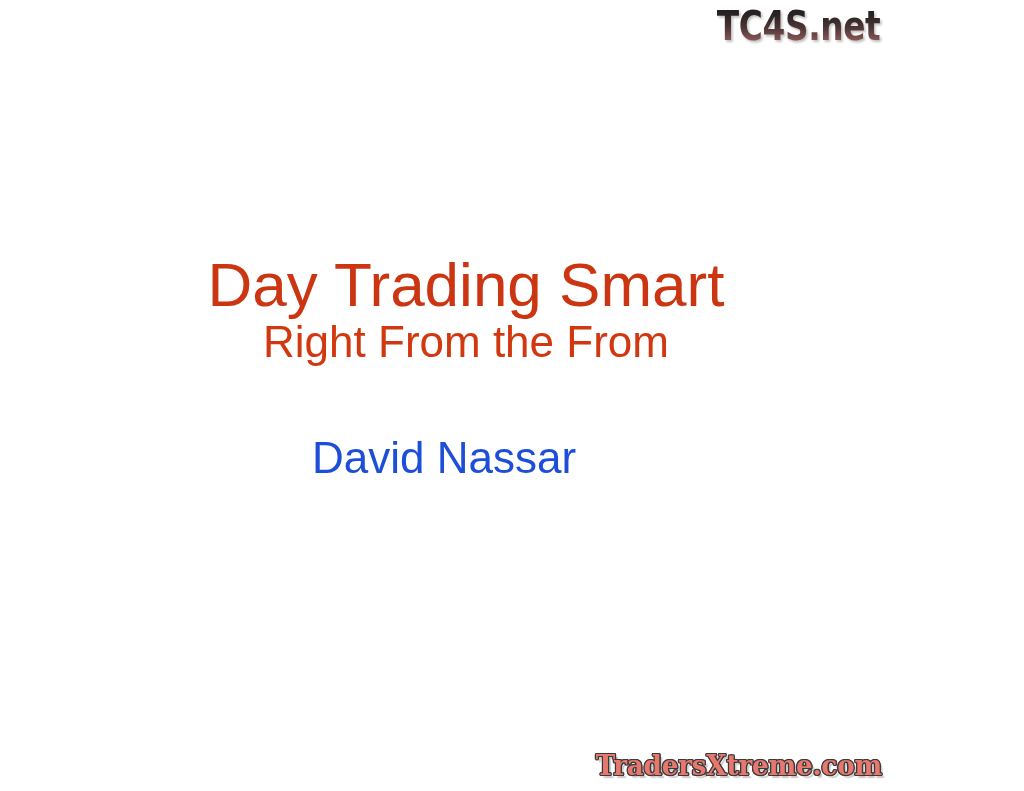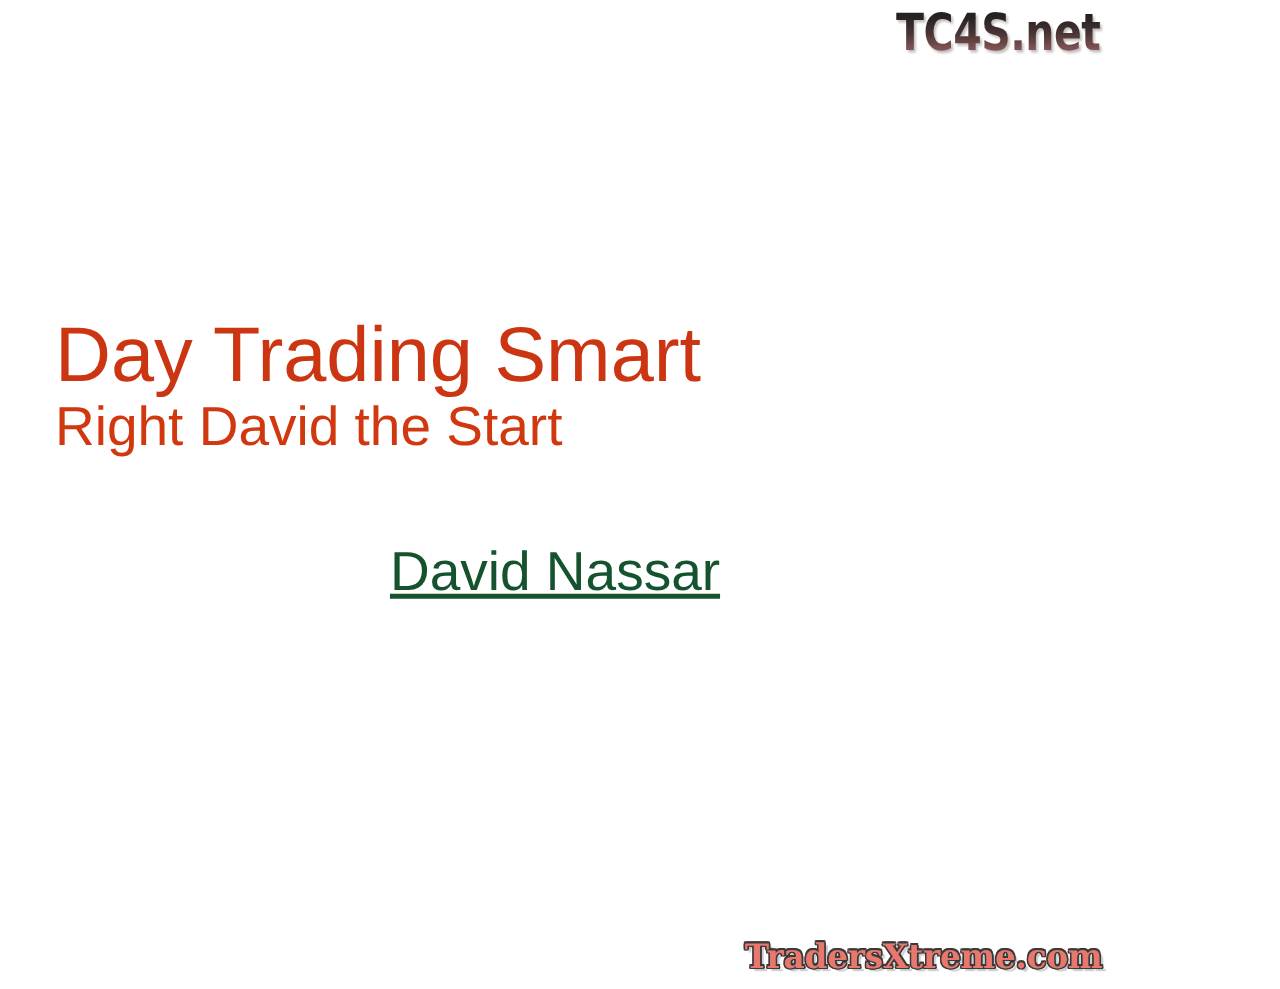--- a/index.html
+++ b/index.html
@@ -49,21 +49,21 @@
     filter: drop-shadow(2px 2px 1px rgba(120,110,110,0.45));
     user-select: none;
   }
 
   
   .title-block {
     position: absolute;
     left: 0;
     right: 0;
     top: 248px;
-    text-align: left;
+    text-align: center;
     padding-left: 44px;
   }
 
   .title-main {
     font-family: "Liberation Sans", sans-serif;
     font-weight: 400;
     font-size: 62px;
     line-height: 74px;
     color: #cc3511;
     letter-spacing: 0px;
@@ -119,23 +119,22 @@
     left: 0;
     right: 0;
     top: 432px;
     text-align: center;
   }
   .author-name {
     font-family: "Liberation Sans", sans-serif;
     font-weight: 400;
     font-size: 44px;
     line-height: 52px;
-    color: #14532d;
+    color: #1d4ed8;
     white-space: nowrap;
-    text-decoration: underline;
   }
 
   
   .wm-bottomright {
     position: absolute;
     right: 6px;
     bottom: 9px;
     font-family: "DejaVu Serif", serif;
     font-weight: 700;
     font-size: 27px;
@@ -160,21 +159,21 @@
 </style>
 </head>
 <body>
 
 <div class="slide">
 
   <div class="wm-topright">TC4S.net</div>
 
   <div class="title-block">
     <div class="title-main">Day Trading Smart</div>
-    <div class="title-sub">Right David the Start</div>
+    <div class="title-sub">Right From the From</div>
   </div>
 
 
   <div class="author-block">
     <div class="author-name">David Nassar</div>
   </div>
 
   <div class="wm-bottomright">TradersXtreme.com</div>
 
 </div>

